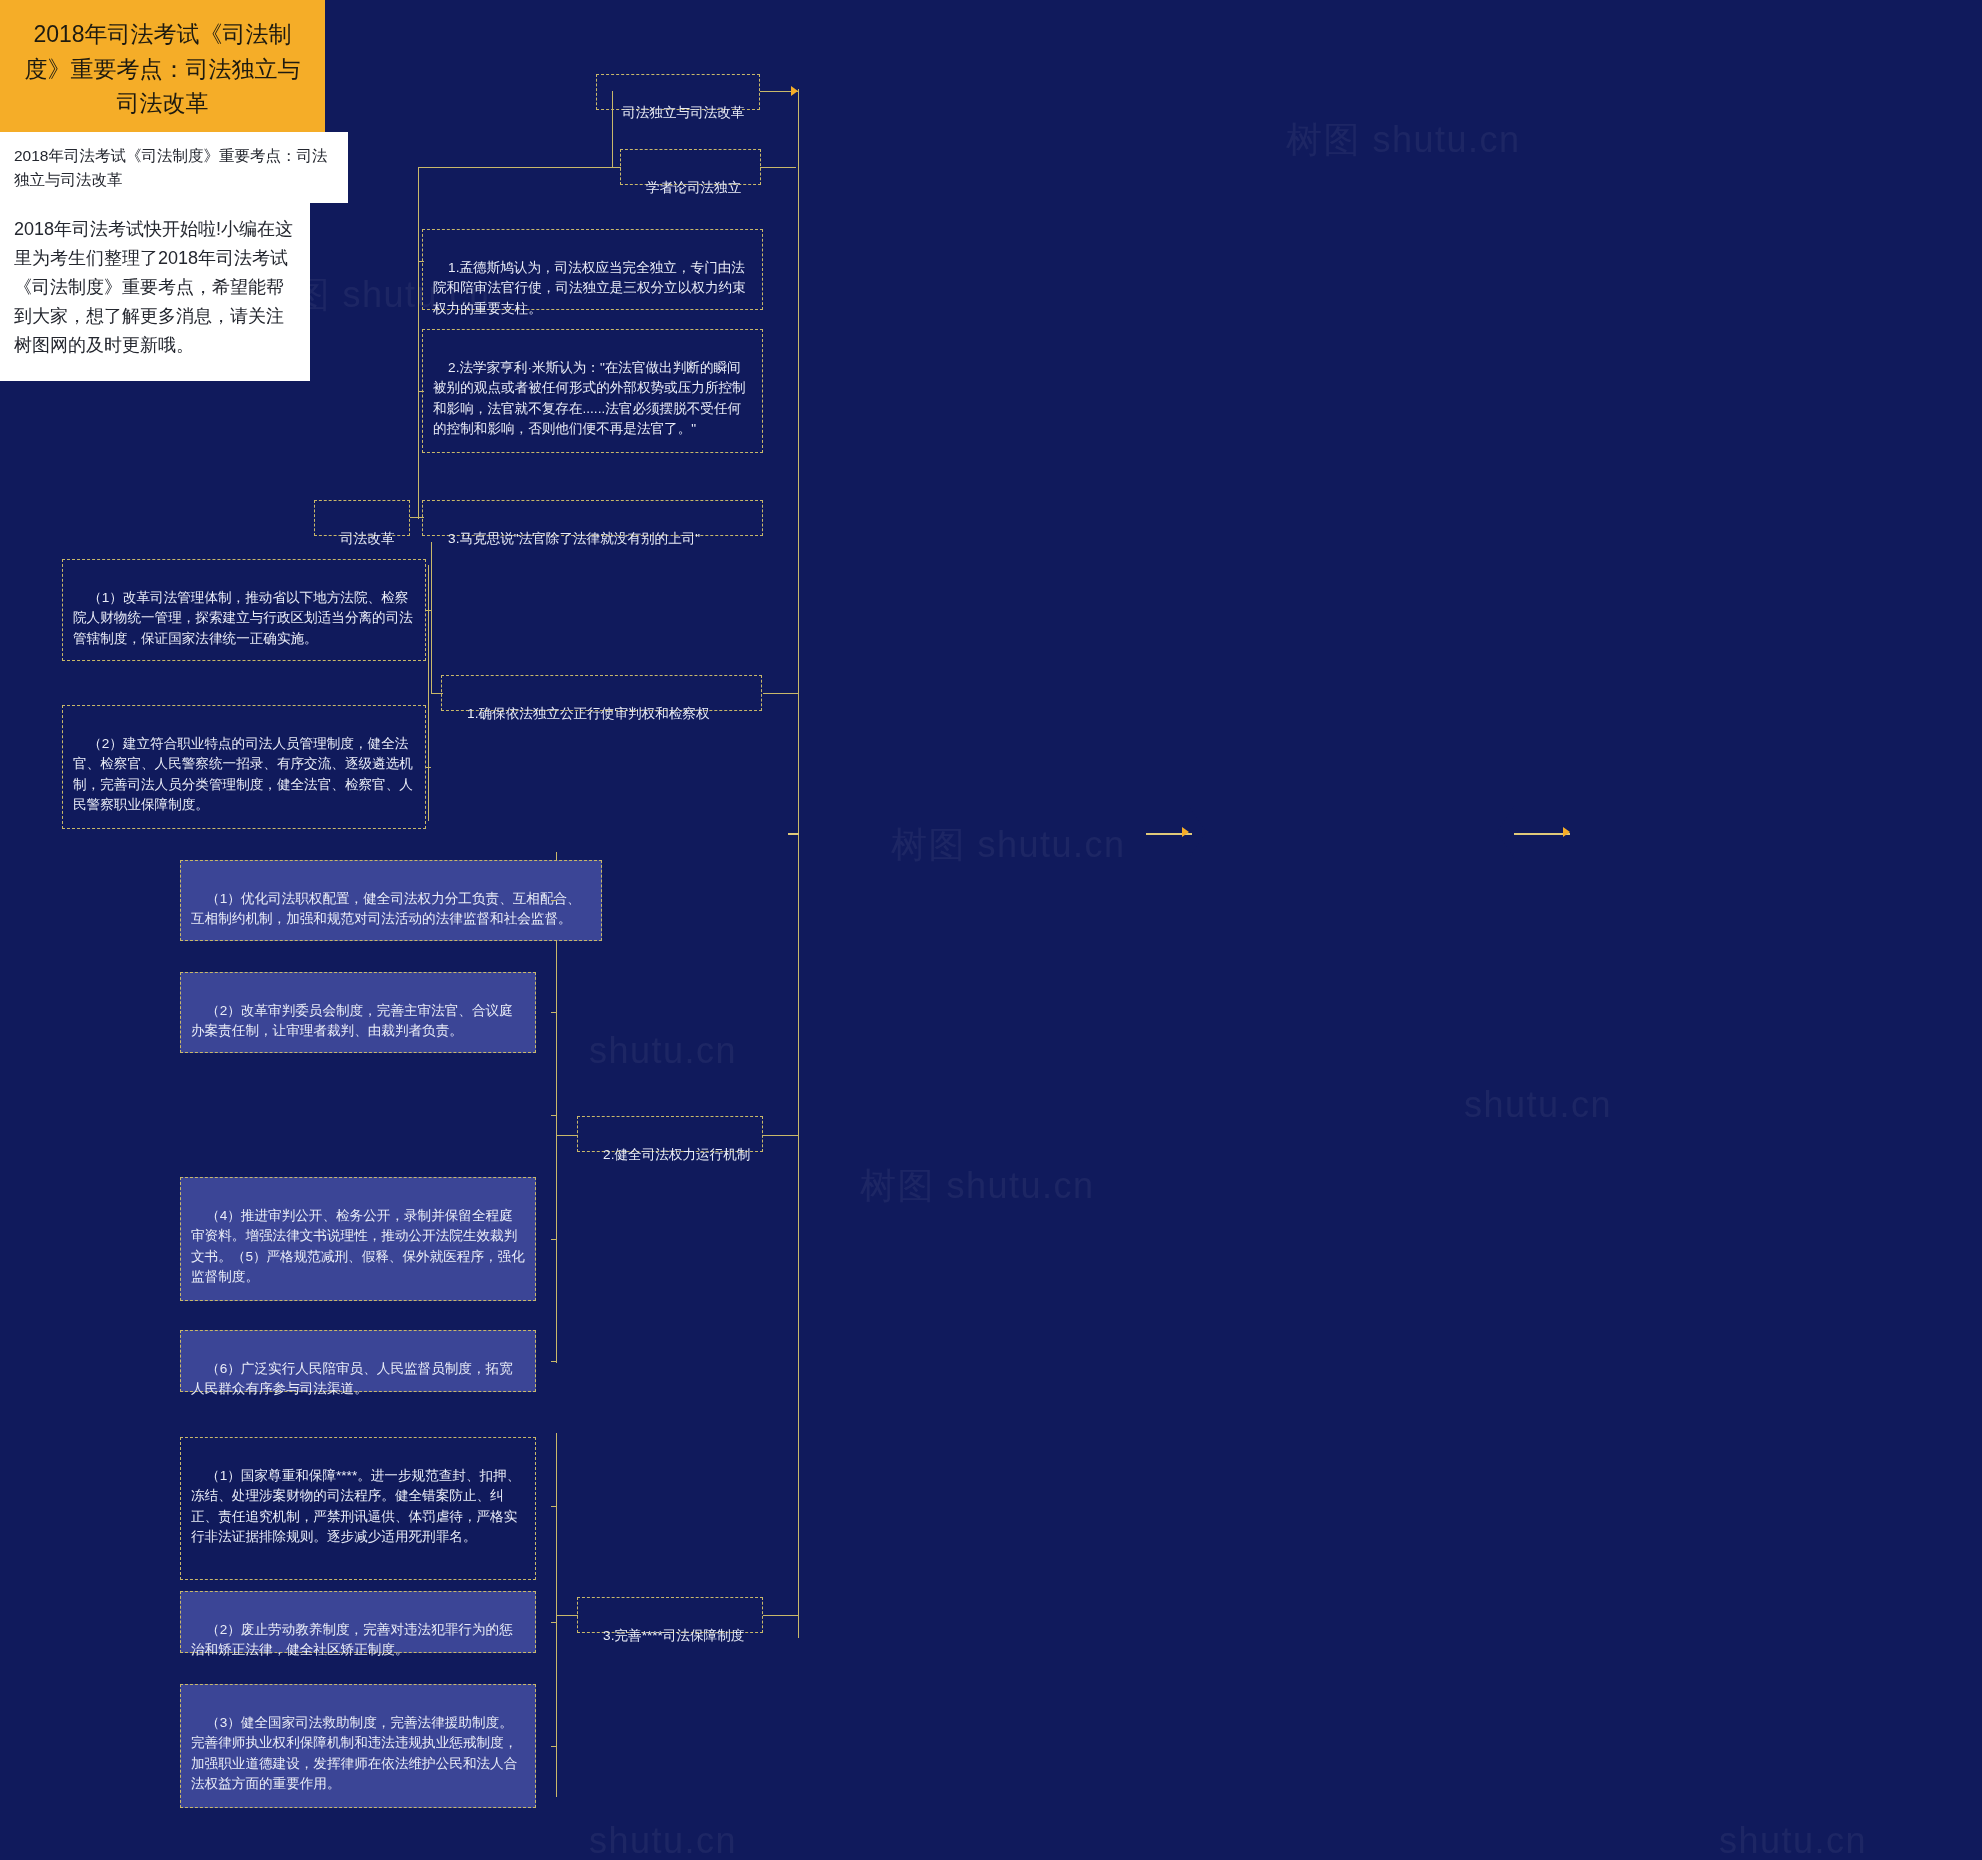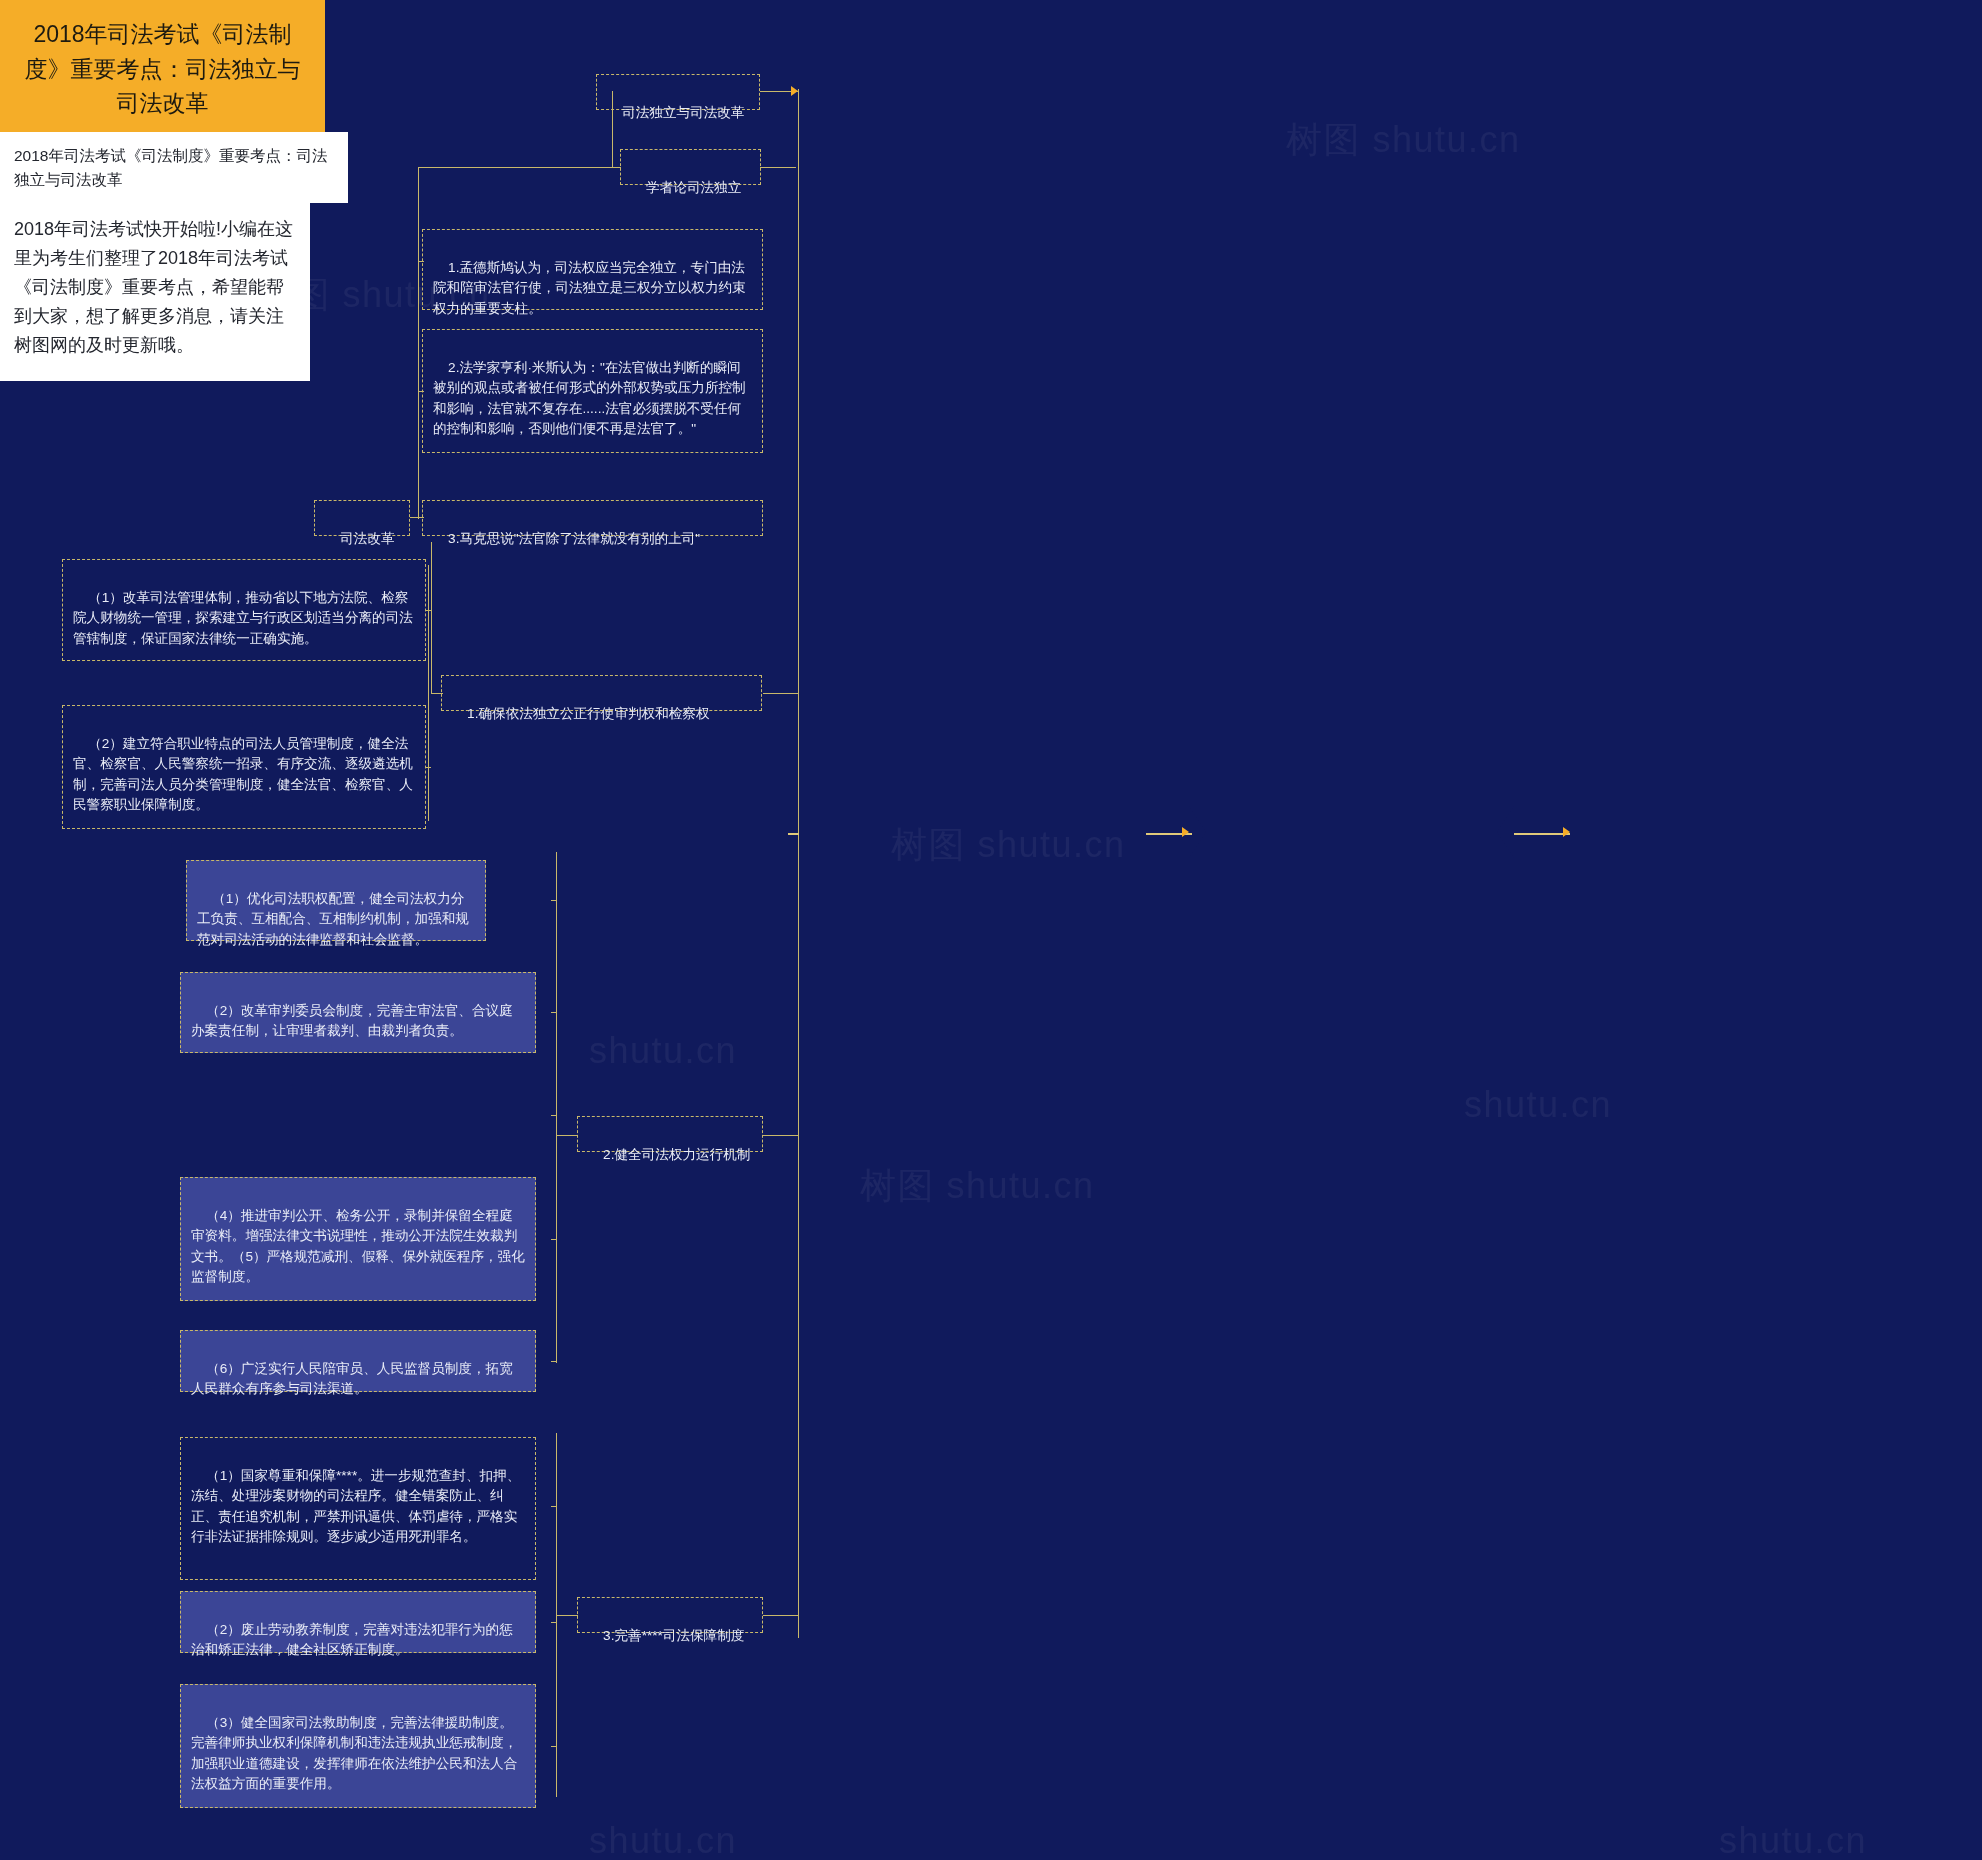--- a/index.html
+++ b/index.html
@@ -185,21 +185,21 @@
   <div class="ln h" style="left:426px; top:610px; width:4.6px;"></div>
   <div class="ln h" style="left:426px; top:767px; width:4.6px;"></div>
 
   <div class="node dashed" style="left:577px; top:1116px; width:186px; height:36px;">
     <span>2.健全司法权力运行机制</span>
   </div>
   <div class="ln h" style="left:763px; top:1135px; width:35px;"></div>
   <div class="ln v" style="left:556px; top:852px; height:511px;"></div>
   <div class="ln h" style="left:556px; top:1135px; width:22px;"></div>
 
-  <div class="node filled" style="left:180px; top:860px; width:300px; height:81px;margin-left:6px;">
+  <div class="node filled" style="left:180px; top:860px; width:422px; height:81px;">
     <span>（1）优化司法职权配置，健全司法权力分工负责、互相配合、互相制约机制，加强和规范对司法活动的法律监督和社会监督。</span>
   </div>
   <div class="node filled" style="left:180px; top:972px; width:356px; height:81px;">
     <span>（2）改革审判委员会制度，完善主审法官、合议庭办案责任制，让审理者裁判、由裁判者负责。</span>
   </div>
   <div class="node filled" style="left:180px; top:1177px; width:356px; height:124px;">
     <span>（4）推进审判公开、检务公开，录制并保留全程庭审资料。增强法律文书说理性，推动公开法院生效裁判文书。（5）严格规范减刑、假释、保外就医程序，强化监督制度。</span>
   </div>
   <div class="node filled" style="left:180px; top:1330px; width:356px; height:62px;">
     <span>（6）广泛实行人民陪审员、人民监督员制度，拓宽人民群众有序参与司法渠道。</span>

